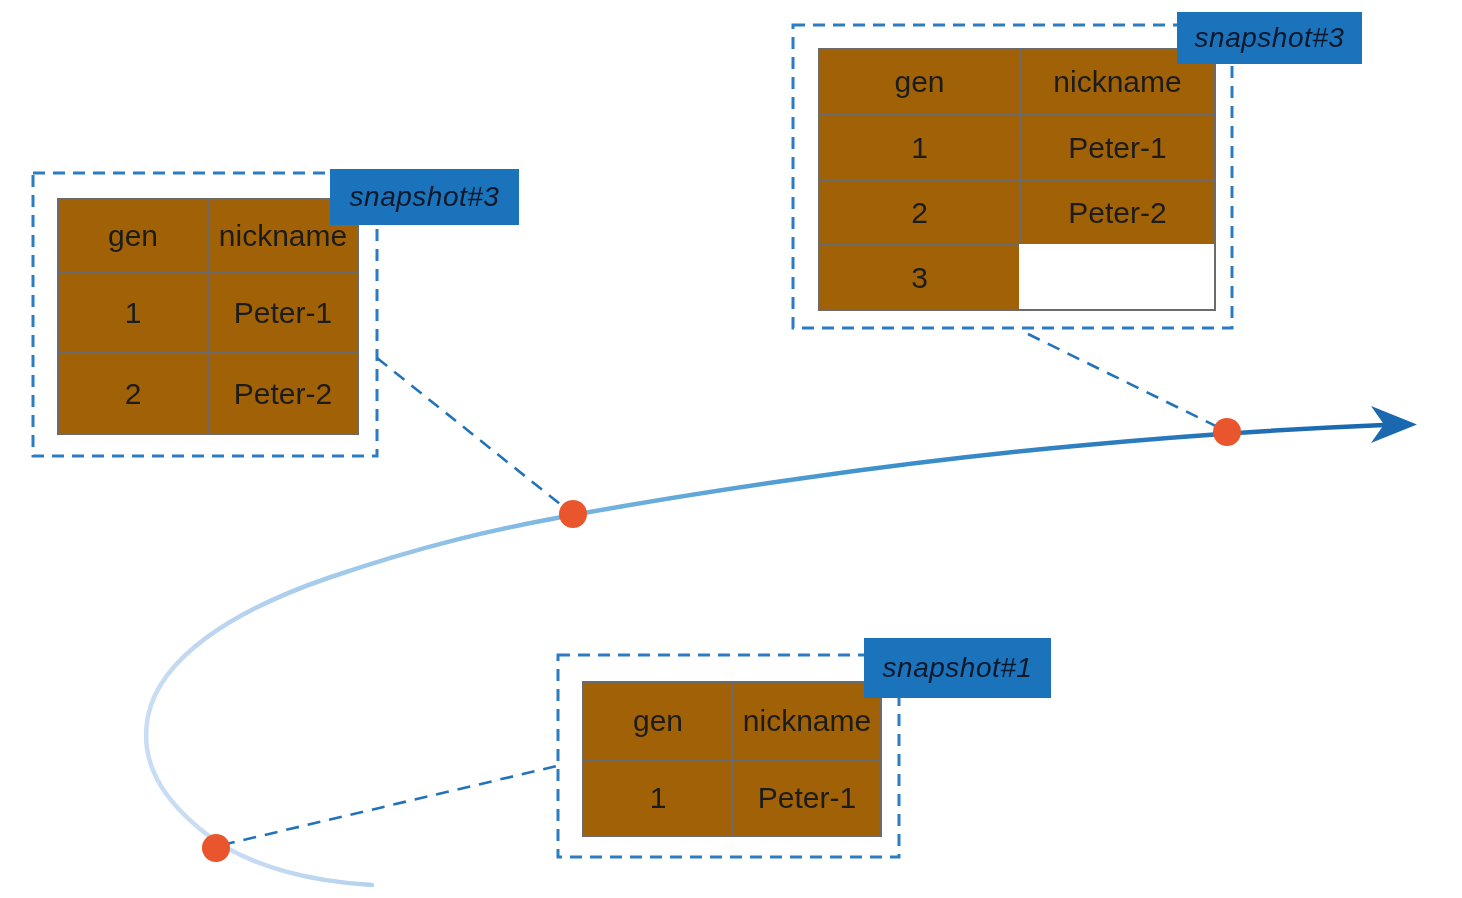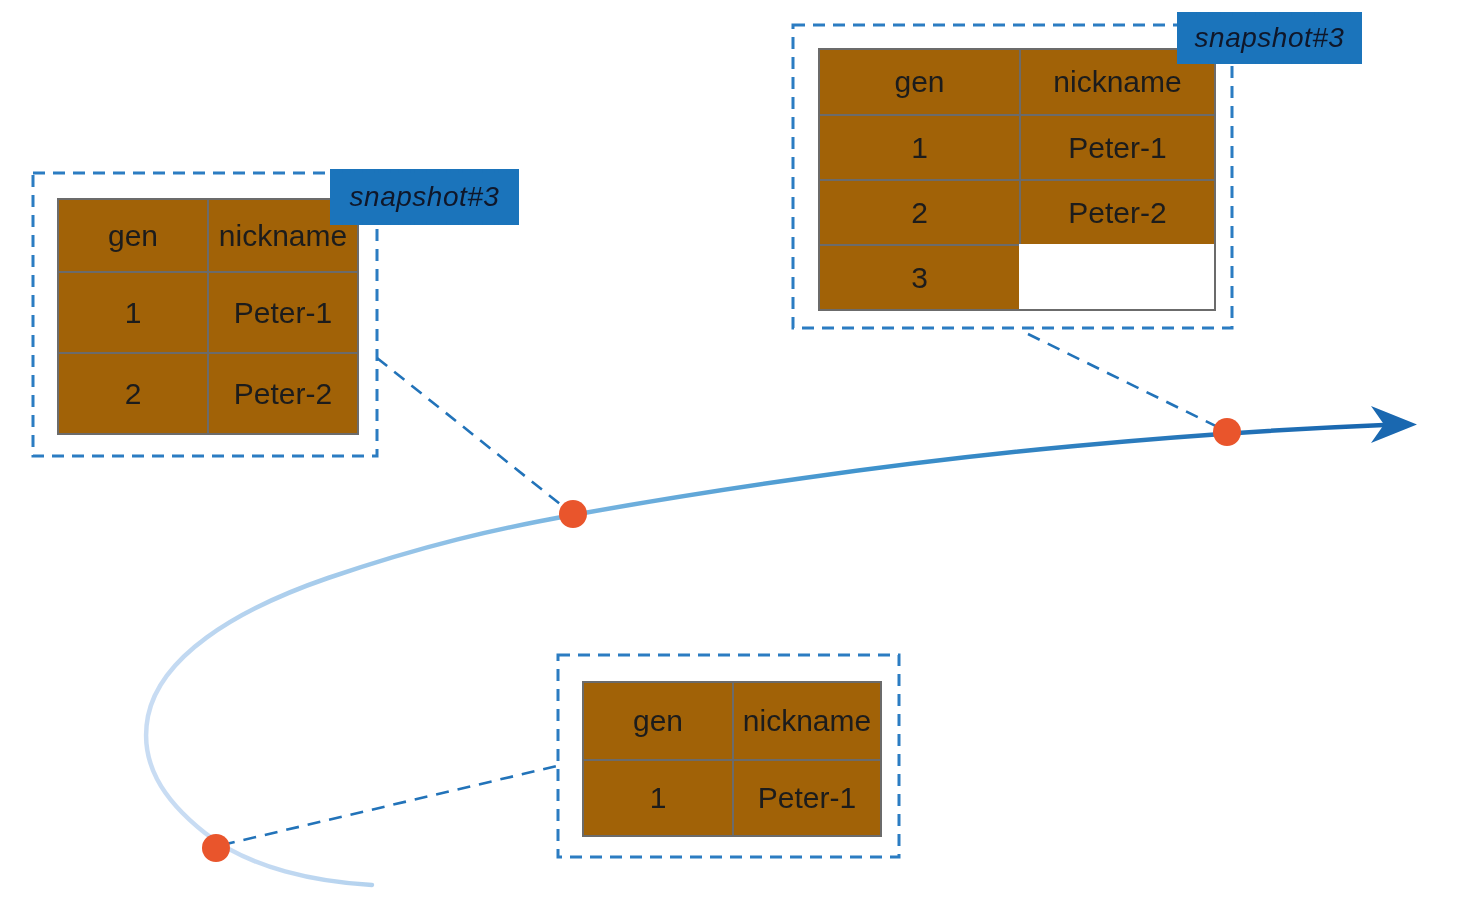--- a/index.html
+++ b/index.html
@@ -130,14 +130,15 @@
     <div class="cell c0">3</div>
   </div>
   <div id="label3" class="snap-label">snapshot#3</div>
 
   <div id="tbl1" class="tbl">
     <div class="cell c0 r0">gen</div>
     <div class="cell r0">nickname</div>
     <div class="cell c0">1</div>
     <div class="cell">Peter-1</div>
   </div>
+  <div id="label1" class="snap-label">snapshot#1</div>
 
 </div>
 
 </body></html>

